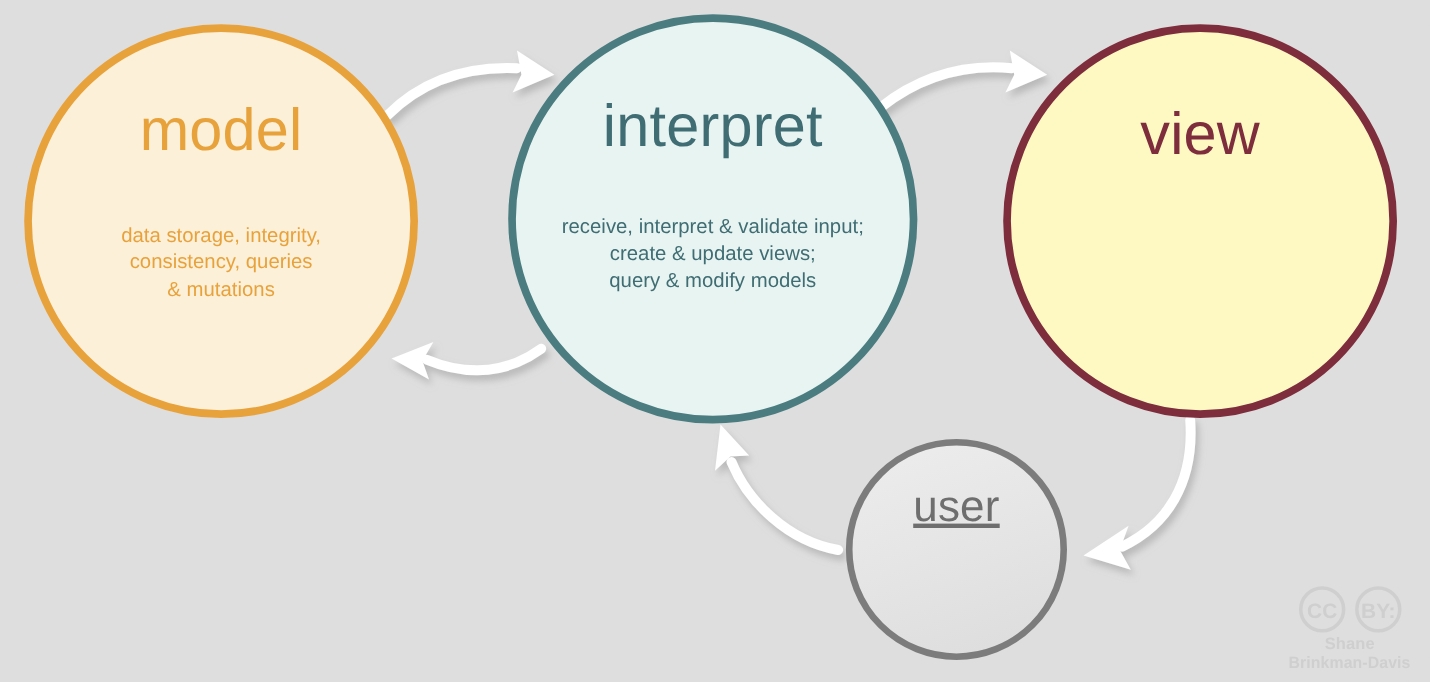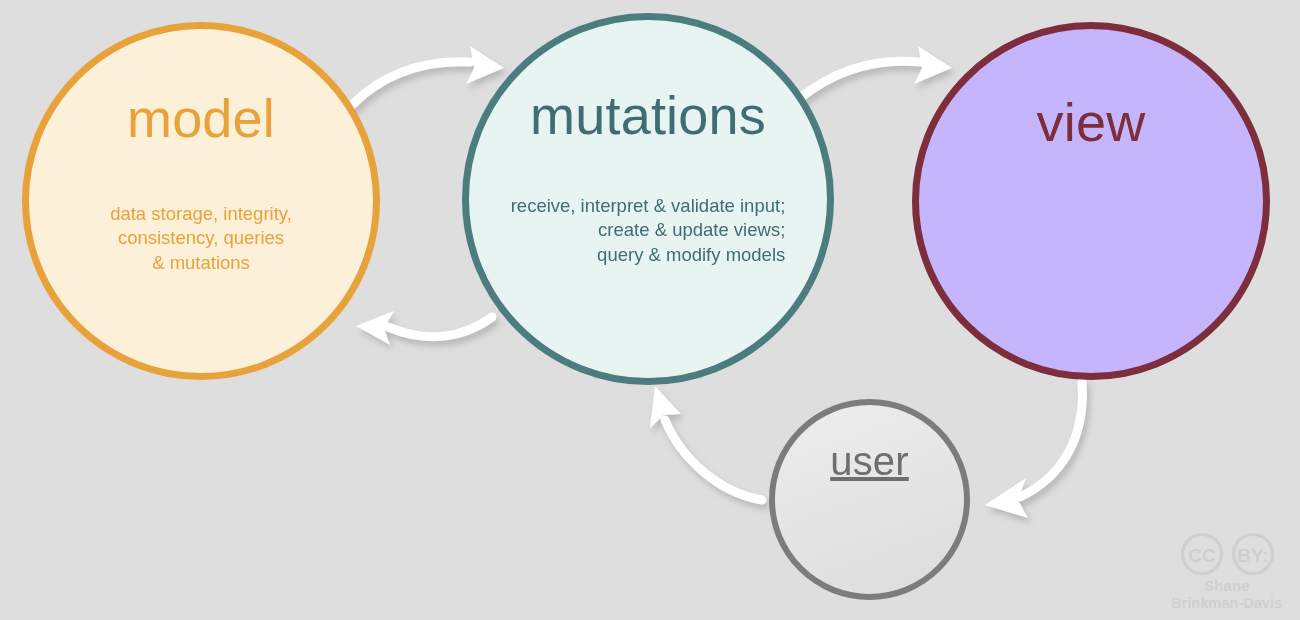--- a/index.html
+++ b/index.html
@@ -75,30 +75,29 @@
   }
   #node-controller .title {
     margin-top: 68px;
     font-size: 54px;
     color: #3f6d73;
   }
   #node-controller .desc {
     margin-top: 52px;
     font-size: 18.5px;
     color: #3f6d73;
-    text-align: right;
   }
 
   
   #node-view {
     left: 912px;
     top: 22px;
     width: 358px;
     height: 358px;
-    background: #c4b5fd;
+    background: #fef9c3;
     border: 7px solid #7d2d3b;
   }
   #node-view .title {
     margin-top: 66px;
     font-size: 54px;
     color: #7d2d3b;
   }
   #node-view .desc {
     margin-top: 78px;
     font-size: 18.5px;
@@ -202,21 +201,21 @@
   </svg>
 
   <div class="node" id="node-model">
     <div class="title">model</div>
     <div class="desc">data storage, integrity,
 consistency, queries
 &amp; mutations</div>
   </div>
 
   <div class="node" id="node-controller">
-    <div class="title">mutations</div>
+    <div class="title">interpret</div>
     <div class="desc">receive, interpret &amp; validate input;
 create &amp; update views;
 query &amp; modify models</div>
   </div>
 
   <div class="node" id="node-view">
     <div class="title">view</div>
   </div>
 
   <div class="node" id="node-user">

